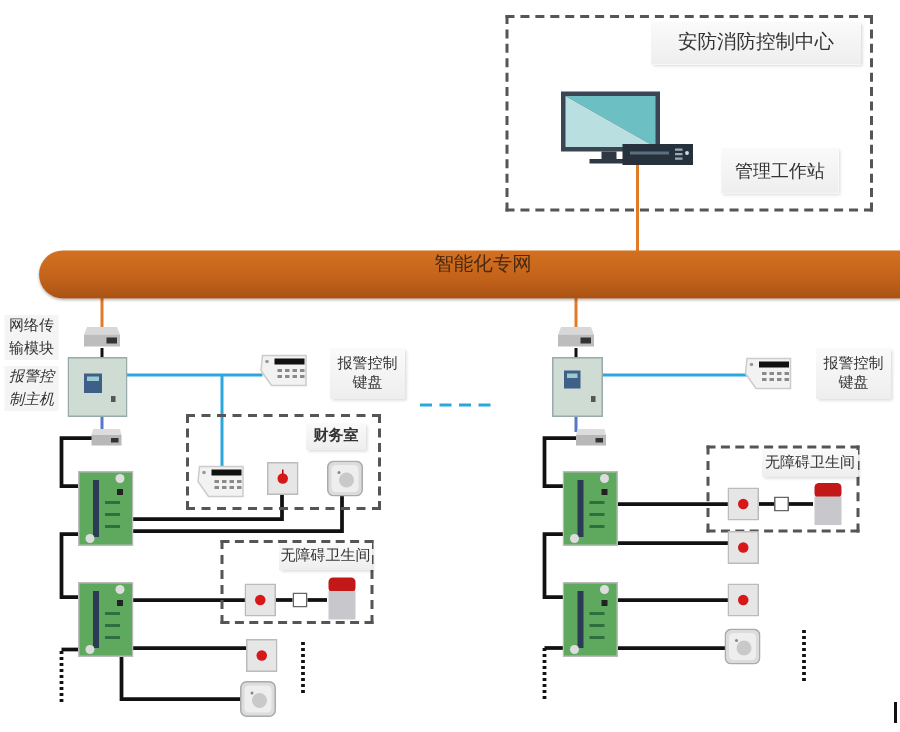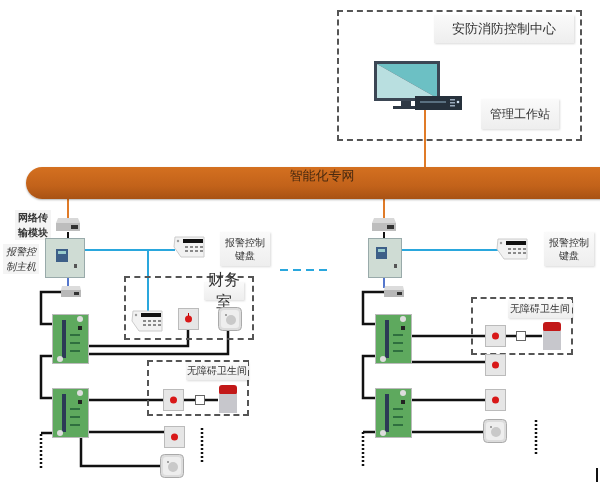--- a/index.html
+++ b/index.html
@@ -83,35 +83,35 @@
     <rect x="77" y="42" width="5" height="1.5" fill="#9ab"></rect>
     <rect x="77" y="45" width="5" height="1.5" fill="#9ab"></rect>
     <circle cx="85" cy="42" r="1.3" fill="#cde"></circle>
   </svg>
 </div>
 
 <div class="bus">
   <span>智能化专网</span>
 </div>
 
-<div class="side-label" style="left:15px;top:210px;width:36px;font-weight:bold;">
+<div class="side-label" style="left:3px;top:210px;width:36px;">
   <div>网络传</div>
   <div>输模块</div>
 </div>
 <div class="side-label" style="left:3px;top:244px;width:36px;font-style:italic;">
   <div>报警控</div>
   <div>制主机</div>
 </div>
 <div class="label-box" style="left:220px;top:232px;width:50px;height:34px;font-size:10px;flex-direction:column;">
   <div>报警控制</div>
   <div>键盘</div>
 </div>
 
 <div class="dash-box" style="left:124px;top:276px;width:130px;height:64px;"></div>
-<div class="label-box" style="left:204px;top:282px;width:40px;height:18px;font-size:16px;">财务室</div>
+<div class="label-box" style="left:204px;top:282px;width:40px;height:18px;font-size:10px;font-weight:bold;">财务室</div>
 
 <div class="dash-box" style="left:147px;top:360px;width:102px;height:56px;"></div>
 <div class="label-box" style="left:186px;top:362px;width:62px;height:18px;font-size:10px;">无障碍卫生间</div>
 
 <div class="label-box" style="left:544px;top:232px;width:50px;height:34px;font-size:10px;flex-direction:column;">
   <div>报警控制</div>
   <div>键盘</div>
 </div>
 <div class="dash-box" style="left:471px;top:297px;width:102px;height:58px;"></div>
 <div class="label-box" style="left:508px;top:300px;width:64px;height:18px;font-size:10px;">无障碍卫生间</div>

